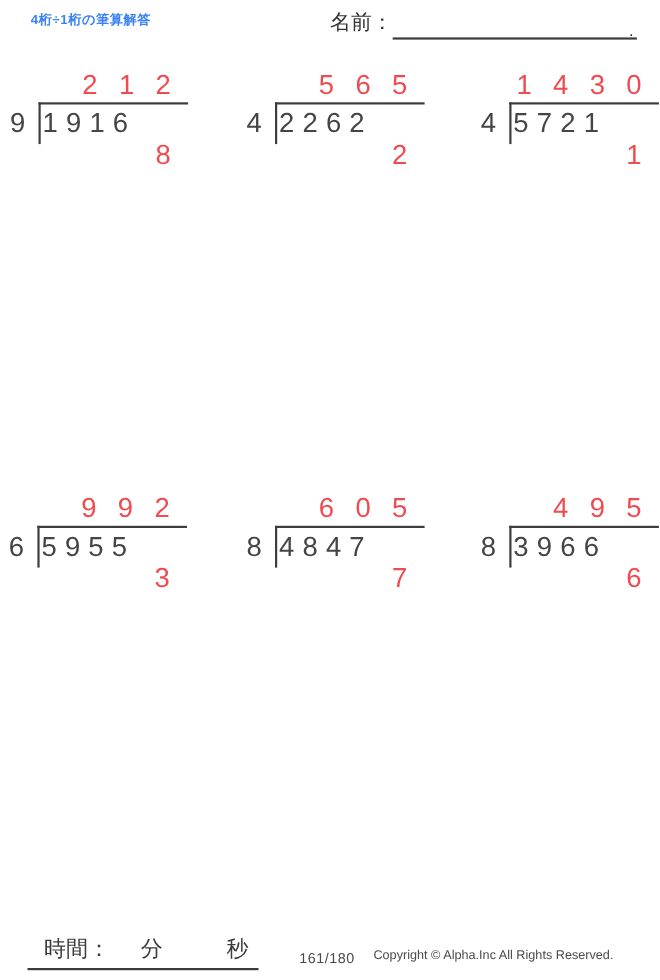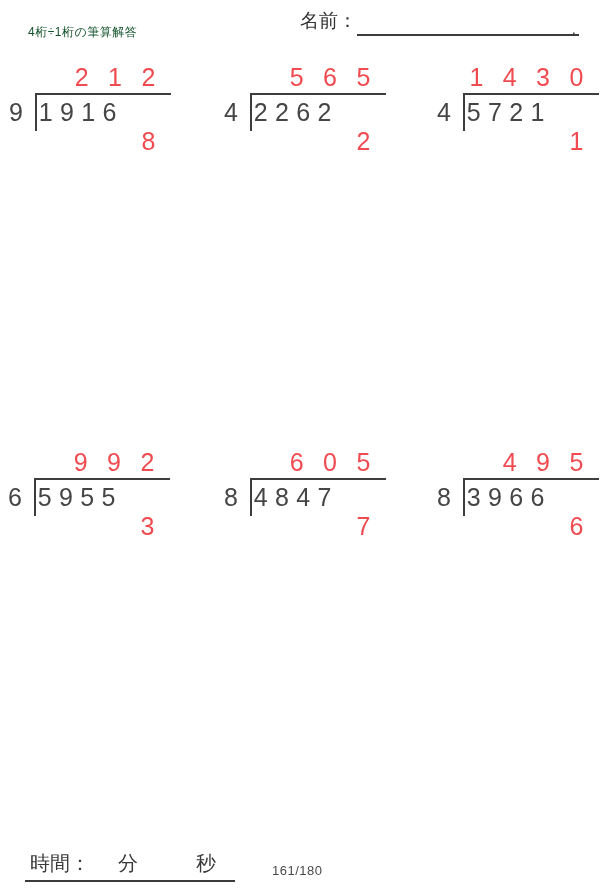--- a/index.html
+++ b/index.html
@@ -3,21 +3,21 @@
 <meta charset="utf-8">
 <style>
   :root { --red:#ef4b50; --ink:#3d3d3d; }
   html,body { margin:0; padding:0; }
   body {
     width:600px; height:891px; position:relative; overflow:hidden;
     background:#ffffff; font-family:"Liberation Sans","DejaVu Sans",sans-serif;
     color:var(--ink);
   }
   
-  .ws-title { position:absolute; left:28px; top:24px; font-size:12px; letter-spacing:0.5px; color:#14532d; font-weight:400; }
+  .ws-title { position:absolute; left:28px; top:10px; font-size:12px; letter-spacing:0.5px; color:#3b82f6; font-weight:700; }
   .name-block { position:absolute; left:300px; top:8px; display:flex; }
   .name-label { font-size:19px; font-weight:400; color:#333; line-height:26px; }
   .name-rule { width:222px; border-bottom:2px solid #3b3b3b; height:26px; position:relative; }
   .name-period { position:absolute; right:3px; bottom:0px; font-size:15px; color:#333; line-height:10px; }
 
   
   .problem { position:absolute; width:180px; height:95px; font-weight:300; }
   .pos-0 { left:1px;   top:62px; }
   .pos-1 { left:216px; top:62px; }
   .pos-2 { left:429px; top:62px; }
@@ -29,21 +29,21 @@
   .qcell { width:33.3px; text-align:center; font-size:25px; line-height:26px; color:var(--red); }
   .bar   { position:absolute; left:34px; top:31px; width:136px; height:2px; background:var(--ink); }
   .vline { position:absolute; left:34px; top:31px; width:2px;  height:38px; background:var(--ink); }
   .divisor { position:absolute; left:0; top:37px; width:30px; text-align:center; font-size:25px; line-height:26px; color:#454545; }
   .drow { position:absolute; left:34px; top:37px; display:flex; }
   .dcell { width:21.3px; text-align:center; font-size:25px; line-height:26px; color:#454545; }
   .rrow { position:absolute; left:130.7px; top:66px; width:33.3px; text-align:center; font-size:25px; line-height:26px; color:var(--red); }
 
   
   .time-block { position:absolute; left:25px; top:851px; width:210px; border-bottom:2px solid #3b3b3b; padding-bottom:5px; display:flex; align-items:flex-end; }
-  .time-label { font-size:20px; color:#3a3a3a; line-height:24px; margin-left:5px; }
+  .time-label { font-size:20px; color:#3a3a3a; line-height:24px; margin-left:15px; }
   .min-label  { font-size:20px; color:#3a3a3a; line-height:24px; margin-left:28px; }
   .sec-label  { font-size:20px; color:#3a3a3a; line-height:24px; margin-left:58px; }
   .credit-block { position:absolute; left:272px; top:863px; display:flex; align-items:flex-start; }
   .page-num { font-size:13px; color:#4a4a4a; letter-spacing:0.5px; }
   .copyright { font-size:11.5px; color:#4a4a4a; margin-left:17px; }
 </style>
 </head>
 <body>
 
 <div class="ws-title">4桁÷1桁の筆算解答</div>
@@ -165,13 +165,14 @@
 </div>
 
 <div class="time-block">
   <span class="time-label">時間：</span>
   <span class="min-label">分</span>
   <span class="sec-label">秒</span>
 </div>
 
 <div class="credit-block">
   <span class="page-num">161/180</span>
+  <span class="copyright">Copyright © Alpha.Inc All Rights Reserved.</span>
 </div>
 
 </body></html>

